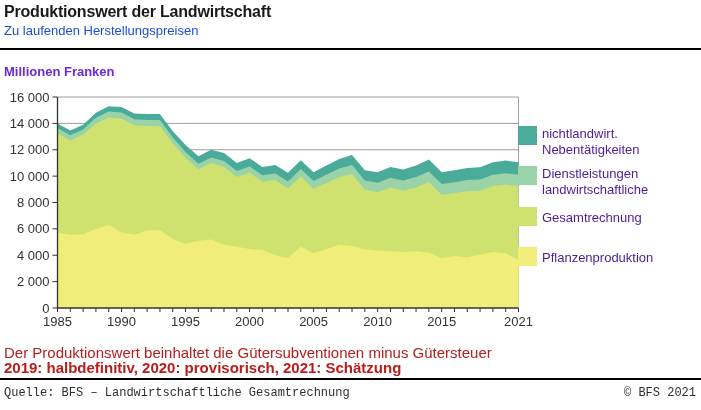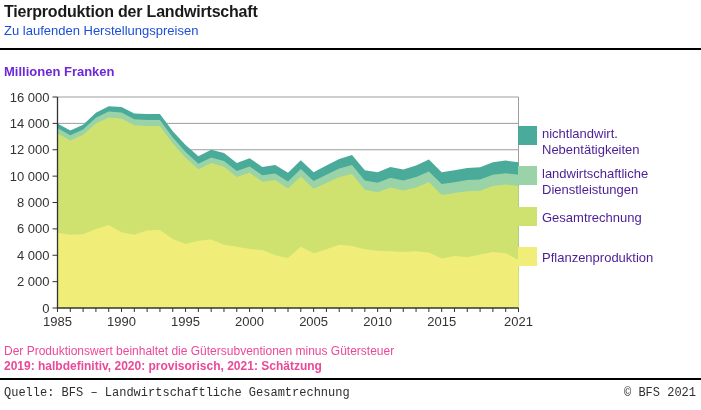--- a/index.html
+++ b/index.html
@@ -9,32 +9,32 @@
   .subtitle{position:absolute;left:4px;top:23px;font-size:13px;color:#1d4ed8;}
   .rule-top{position:absolute;left:0;top:48px;width:701px;height:2px;background:#000;}
   .unit-label{position:absolute;left:4px;top:64px;font-size:13px;font-weight:bold;color:#6d28d9;}
   svg.chart{position:absolute;left:0;top:0;width:701px;height:345px;}
   svg.chart text{font-family:"Liberation Sans",sans-serif;font-size:13px;fill:#333;}
   .legend-item{position:absolute;left:518px;display:flex;align-items:flex-start;}
   .swatch{width:19px;height:19px;flex:0 0 19px;margin-right:5px;}
   .legend-text{font-size:13px;line-height:15.5px;color:#4c1d95;}
   .legend-item.single .legend-text{padding-top:3px;}
   .legend-line{display:block;}
-  .fn{position:absolute;left:4px;font-size:12px;color:#ec4899;text-align:center;}
+  .fn{position:absolute;left:4px;font-size:15px;color:#b91c1c;text-align:center;}
   .fn1{top:344px;} .fn2{top:359px;font-weight:bold;}
   .rule-bottom{position:absolute;left:0;top:378px;width:701px;height:1.5px;background:#000;}
   .source-row{position:absolute;left:0;top:386px;width:701px;display:flex;justify-content:space-between;
               padding:0 5px 0 4px;box-sizing:border-box;font-size:12px;color:#2e2e2e;font-family:Liberation Mono, monospace;}
 </style>
 </head>
 <body>
 
 <div class="page">
 
-  <div class="title">Tierproduktion der Landwirtschaft</div>
+  <div class="title">Produktionswert der Landwirtschaft</div>
   <div class="subtitle">Zu laufenden Herstellungspreisen</div>
   <div class="rule-top"></div>
 
   <div class="unit-label">Millionen Franken</div>
 
   <svg class="chart" id="chart-svg" viewBox="0 0 701 345">
       <line x1="57.5" y1="281.625" x2="518.5" y2="281.625" stroke="#9e9e9e" stroke-width="1"></line>
       <line x1="57.5" y1="255.25" x2="518.5" y2="255.25" stroke="#9e9e9e" stroke-width="1"></line>
       <line x1="57.5" y1="228.875" x2="518.5" y2="228.875" stroke="#9e9e9e" stroke-width="1"></line>
       <line x1="57.5" y1="202.5" x2="518.5" y2="202.5" stroke="#9e9e9e" stroke-width="1"></line>
@@ -117,22 +117,22 @@
   <div class="legend-item" style="top:126px">
     <span class="swatch" style="background: rgb(74, 171, 154);"></span>
     <span class="legend-text">
       <span class="legend-line">nichtlandwirt.</span>
       <span class="legend-line">Nebentätigkeiten</span>
     </span>
   </div>
   <div class="legend-item" style="top:166px">
     <span class="swatch" style="background: rgb(153, 211, 167);"></span>
     <span class="legend-text">
+      <span class="legend-line">Dienstleistungen</span>
       <span class="legend-line">landwirtschaftliche</span>
-      <span class="legend-line">Dienstleistungen</span>
     </span>
   </div>
   <div class="legend-item single" style="top:207px">
     <span class="swatch" style="background: rgb(207, 226, 111);"></span>
     <span class="legend-text">
       <span class="legend-line">Gesamtrechnung</span>
     </span>
   </div>
   <div class="legend-item single" style="top:247px">
     <span class="swatch" style="background: rgb(240, 238, 121);"></span>

